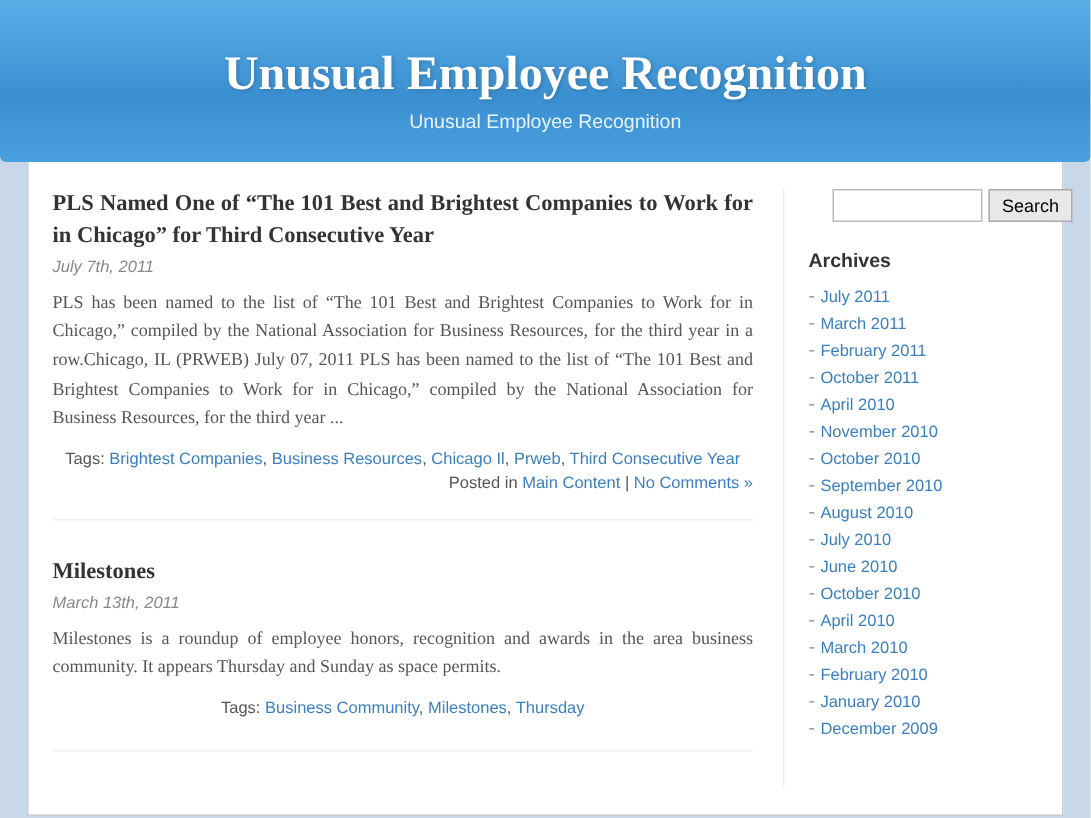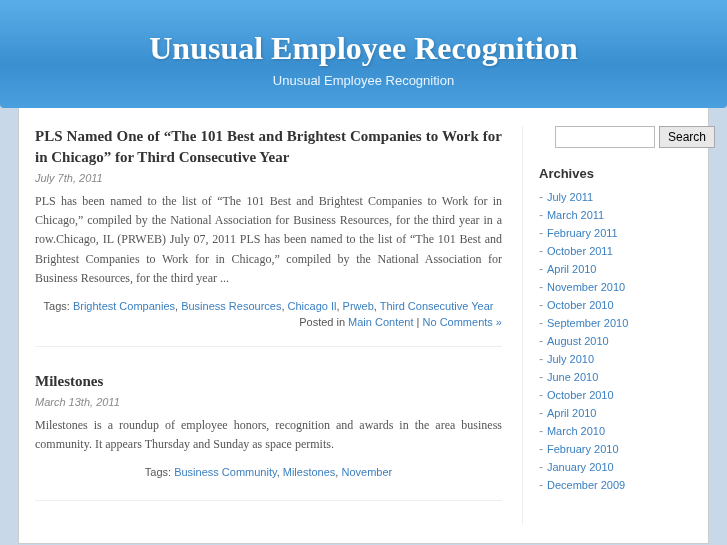--- a/index.html
+++ b/index.html
@@ -188,21 +188,21 @@
         </div>
 
         <div class="post">
           <div class="post-title">Milestones</div>
           <div class="post-date">March 13th, 2011</div>
           <div class="post-excerpt">Milestones is a roundup of employee honors, recognition and awards in the area business community. It appears Thursday and Sunday as space permits.</div>
           <div class="post-tags">
             <span>Tags:</span>
             <a href="#">Business Community</a>,
             <a href="#">Milestones</a>,
-            <a href="#">November</a>
+            <a href="#">Thursday</a>
           </div>
         </div>
 
       </div>
 
       <div class="sidebar">
 
         <div class="search-box">
           <input type="text" class="search-input" style="">
           <button class="search-button">Search</button>

